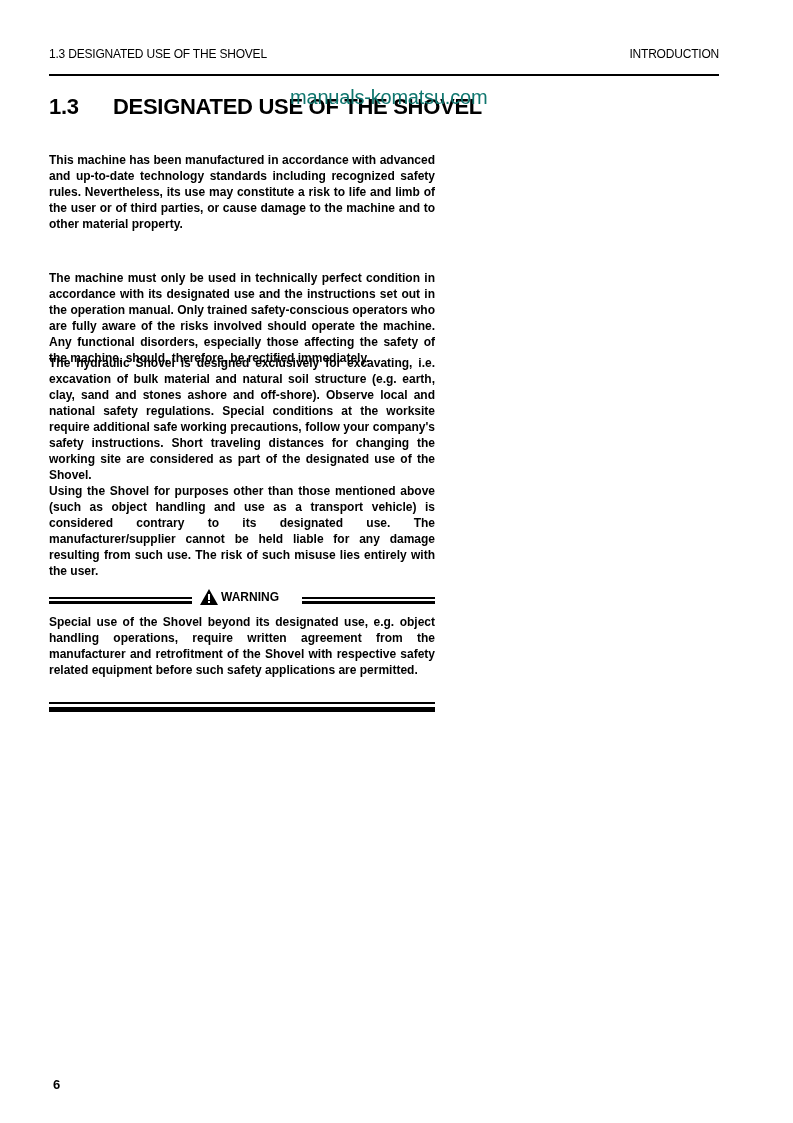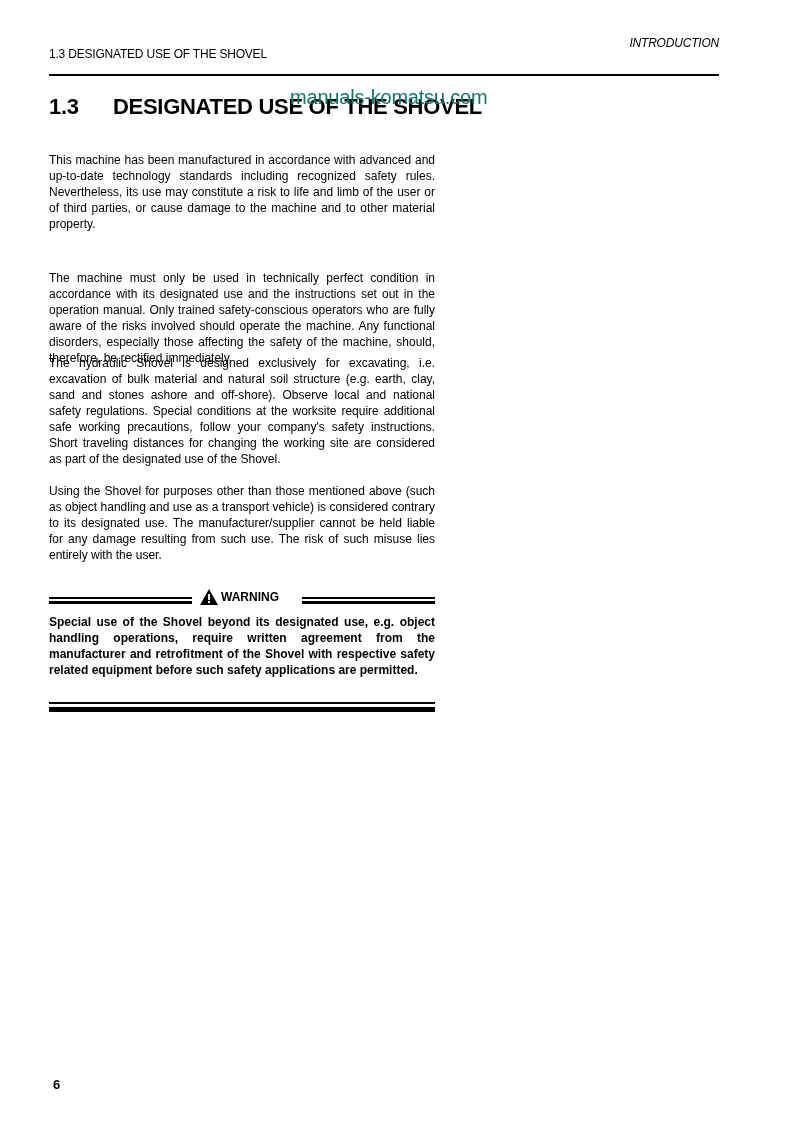--- a/index.html
+++ b/index.html
@@ -1,23 +1,23 @@
 <!DOCTYPE html>
 <html><head>
 <meta charset="utf-8">
 <style>
   html, body { margin: 0; padding: 0; background: #ffffff; }
   body { width: 793px; height: 1123px; position: relative; overflow: hidden; font-family: "Liberation Sans", sans-serif; color: #000; }
   .header-left { position: absolute; left: 49px; top: 47px; font-size: 12px; letter-spacing: -0.2px; }
-  .header-right { position: absolute; right: 74px; top: 36px; font-size: 12px; letter-spacing: -0.2px; font-style: italic; }
+  .header-right { position: absolute; right: 74px; top: 47px; font-size: 12px; letter-spacing: -0.2px; }
   .header-rule { position: absolute; left: 49px; top: 74px; width: 670px; height: 2px; background: #000; }
   .title { position: absolute; left: 49px; top: 94px; font-size: 22px; font-weight: bold; white-space: nowrap; letter-spacing: -0.3px; }
   .title .num { display: inline-block; width: 64px; }
   .watermark { position: absolute; left: 290px; top: 86px; font-size: 20px; color: #0f766e; white-space: nowrap; letter-spacing: -0.2px; }
-  .body-col { position: absolute; left: 49px; width: 386px; }
+  .body-col { position: absolute; left: 49px; width: 386px; font-weight: bold; }
   .para { margin: 0; font-size: 12px; line-height: 16px; text-align: justify; }
   .warning-head { position: absolute; left: 49px; top: 589px; width: 386px; height: 18px; }
   .rule-left, .rule-right { position: absolute; top: 8px; height: 6px; }
   .rule-left { left: 0; width: 143px; }
   .rule-right { right: 0; width: 133px; }
   .rule-left::before, .rule-right::before { content: ""; position: absolute; left: 0; right: 0; top: 0; height: 2px; background: #000; }
   .rule-left::after, .rule-right::after { content: ""; position: absolute; left: 0; right: 0; top: 4px; height: 3px; background: #000; }
   .warn-label { position: absolute; left: 151px; top: 0; font-size: 12px; font-weight: bold; display: flex; align-items: center; gap: 3px; }
   .warn-icon { width: 18px; height: 16px; display: inline-block; }
   .warning-text { position: absolute; left: 49px; top: 614px; width: 386px; font-size: 12px; font-weight: bold; line-height: 16px; text-align: justify; }

